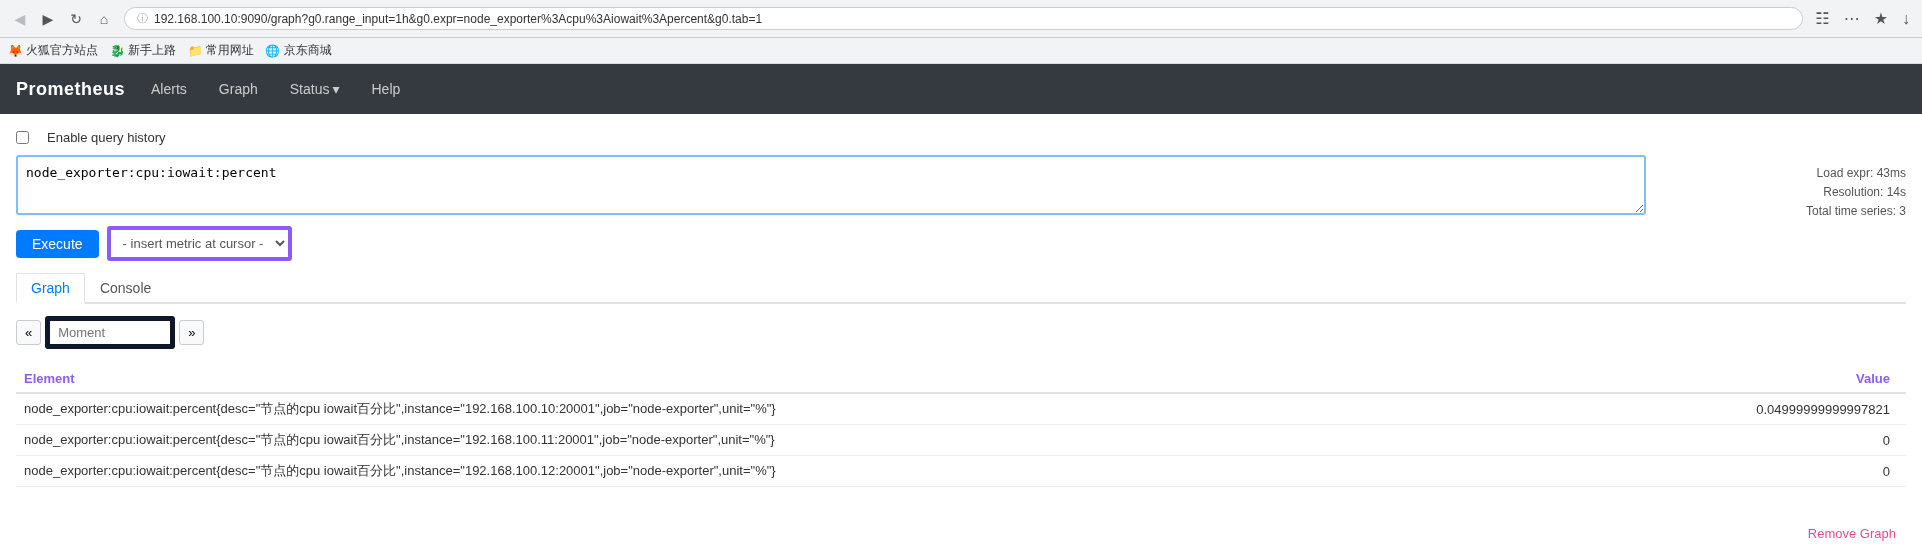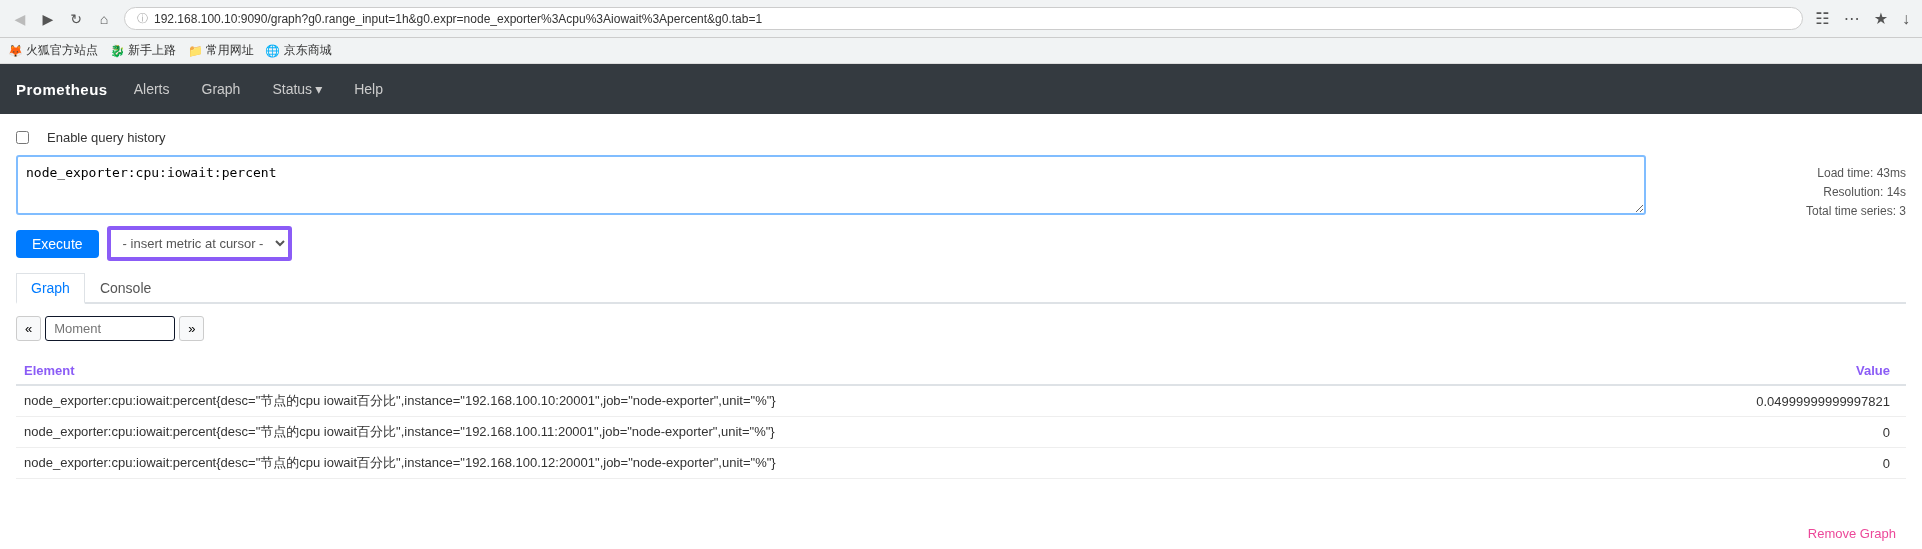--- a/index.html
+++ b/index.html
@@ -50,21 +50,21 @@
     .prom-navbar {
       background: #343a40;
       display: flex;
       align-items: center;
       padding: 0 16px;
       height: 50px;
       gap: 20px;
     }
     .prom-brand {
       color: #fff;
-      font-size: 15px;
+      font-size: 18px;
       font-weight: bold;
       letter-spacing: 0.5px;
     }
     .prom-nav-link {
       color: #ccc;
       text-decoration: none;
       font-size: 14px;
       cursor: pointer;
       padding: 4px 6px;
     }
@@ -170,21 +170,21 @@
     }
     .graph-btn {
       border: 1px solid #ccc;
       background: #f8f9fa;
       padding: 4px 8px;
       cursor: pointer;
       border-radius: 3px;
       font-size: 13px;
     }
     .moment-input {
-      border: 1px solid #0f172a;
+      border: 5px solid #0f172a;
       border-radius: 3px;
       padding: 4px 8px;
       font-size: 13px;
       width: 130px;
       color: #aaa;
     }
 
     
     .results-table {
       width: 100%;
@@ -275,21 +275,21 @@
   <div class="query-history-row">
     <input type="checkbox" id="qh-check" style="">
     <label for="qh-check">Enable query history</label>
   </div>
 
   
   <textarea class="query-area" style="">node_exporter:cpu:iowait:percent</textarea>
 
   
   <div class="stats-panel">
-    <div>Load time: 43ms</div>
+    <div>Load expr: 43ms</div>
     <div>Resolution: 14s</div>
     <div>Total time series: 3</div>
   </div>
 
   
   <div class="controls-row">
     <button class="execute-btn">Execute</button>
     <select class="metric-select">
       <option>- insert metric at cursor -</option>
     </select>

